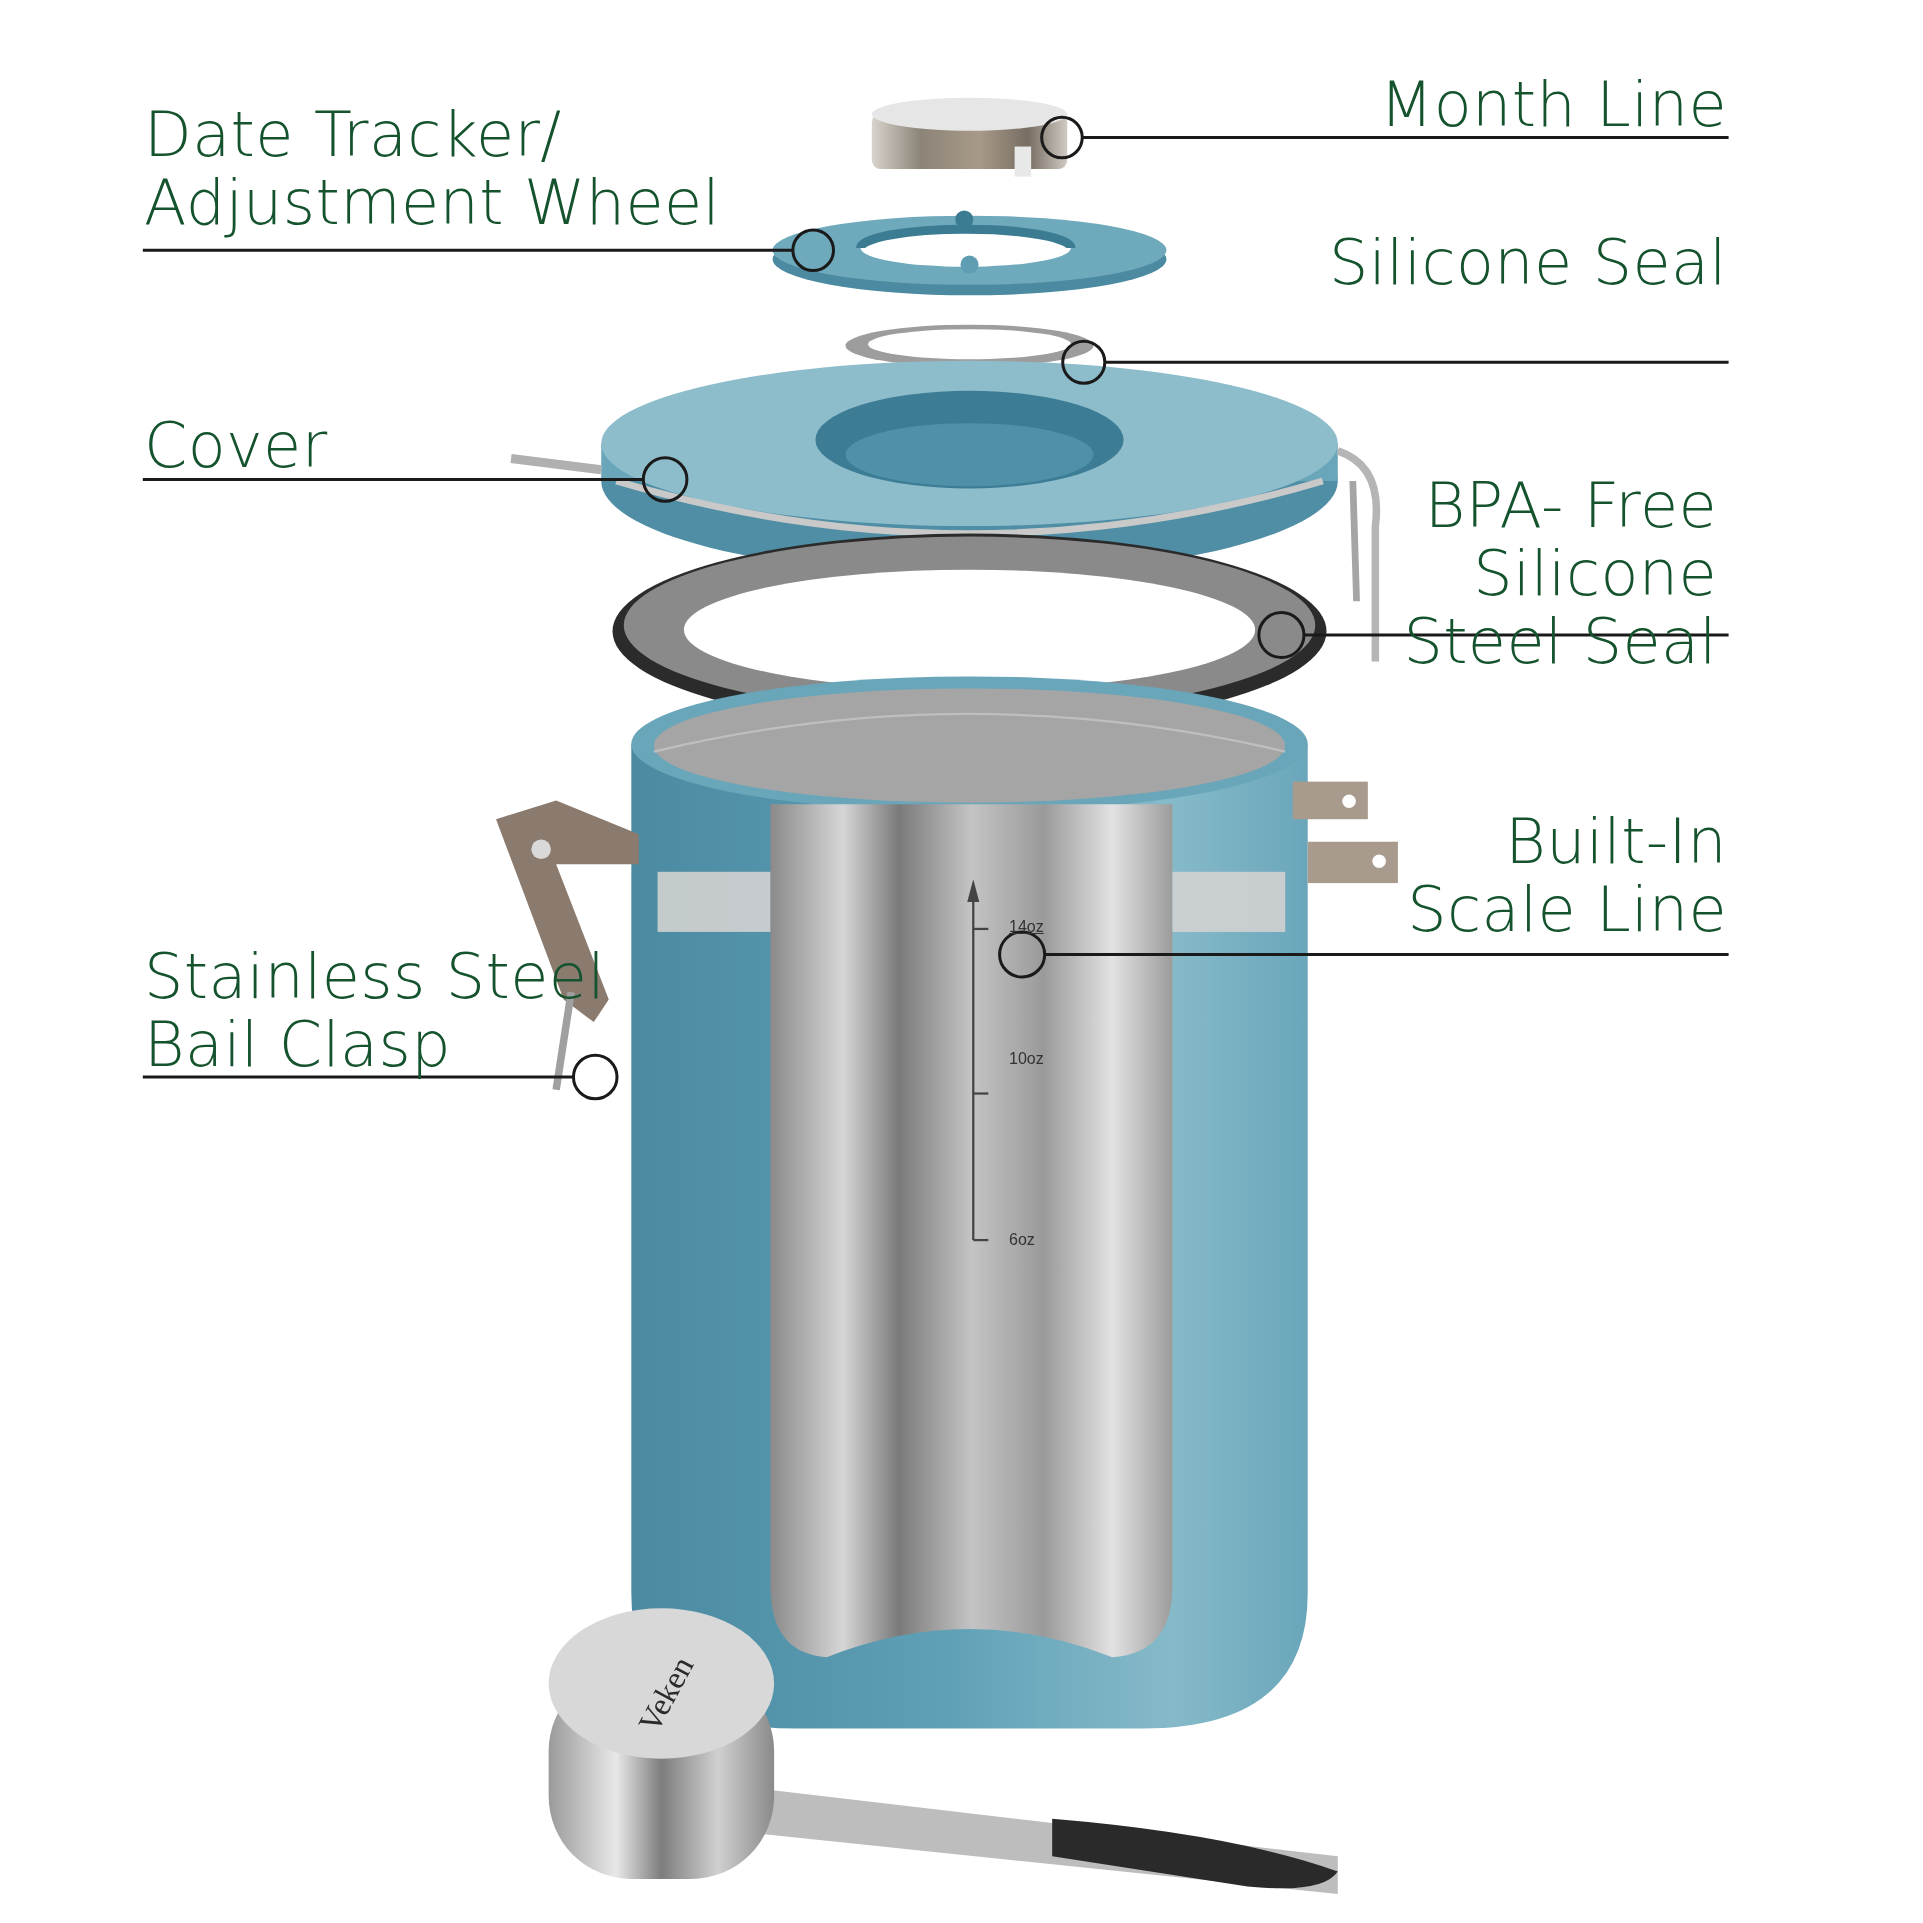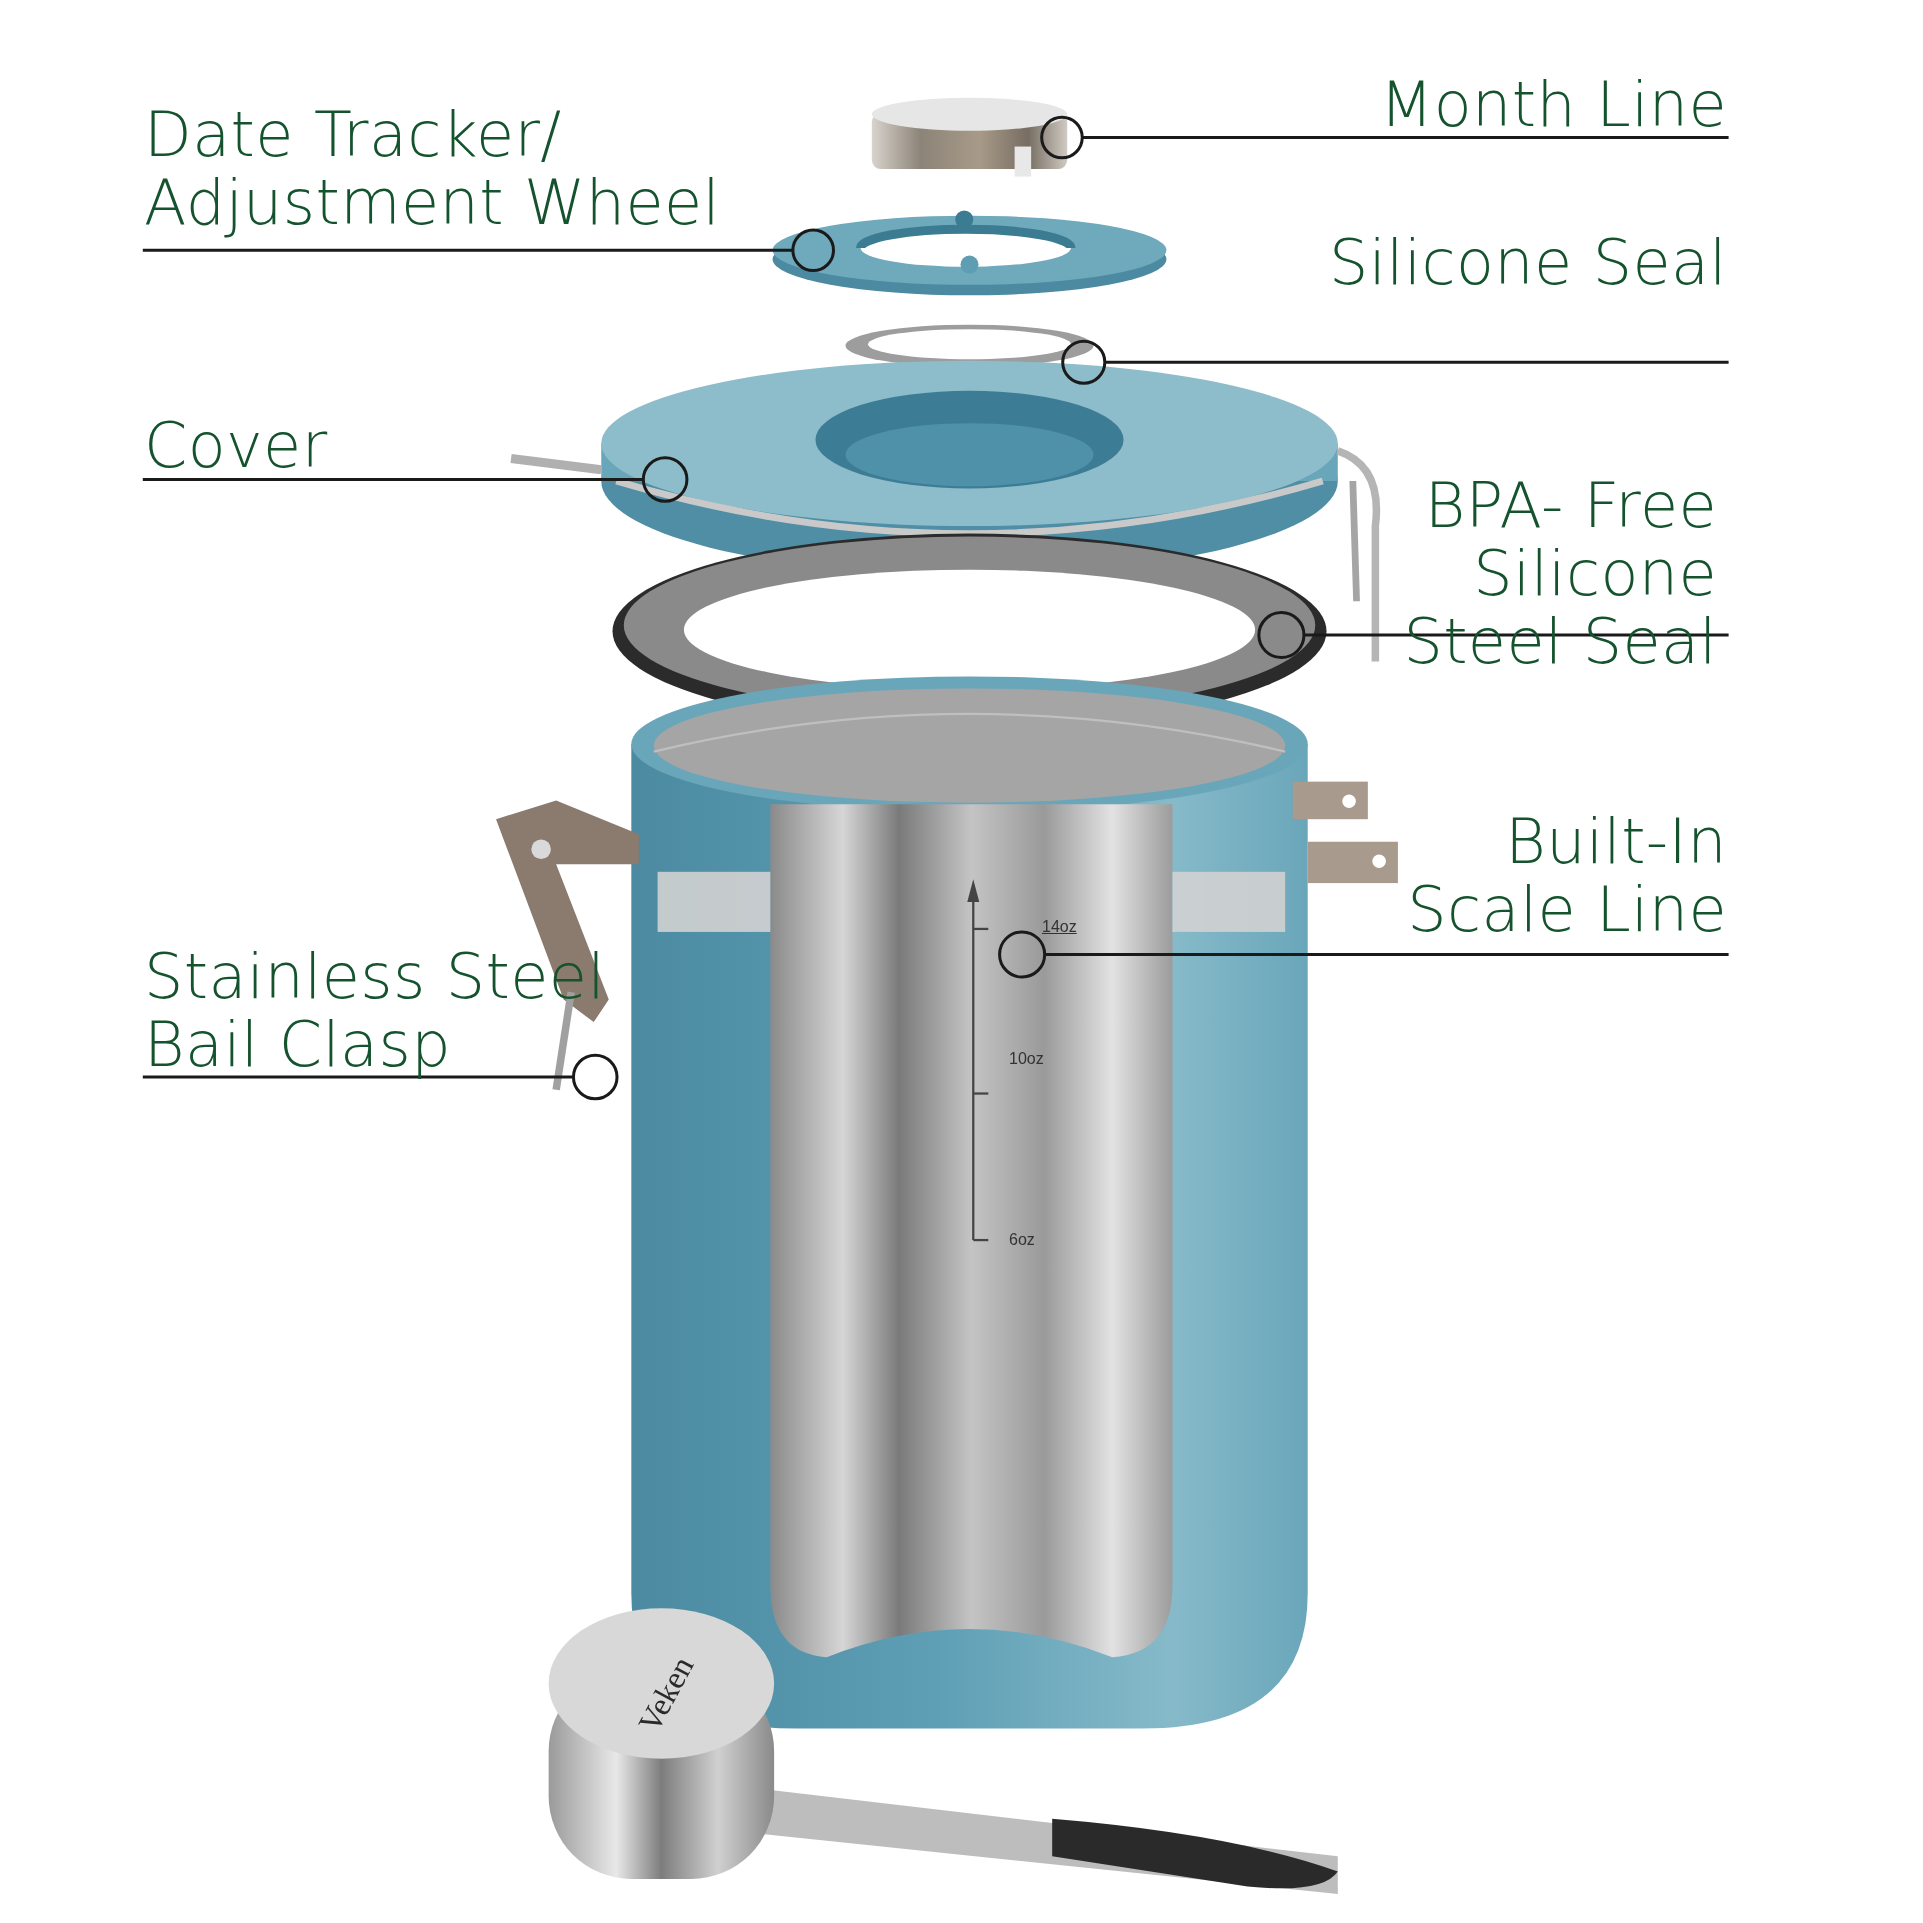--- a/index.html
+++ b/index.html
@@ -142,21 +142,21 @@
       <circle cx="1705" cy="845" r="30"></circle>
 
       <line x1="1390" y1="1270" x2="2300" y2="1270"></line>
       <circle cx="1360" cy="1270" r="30"></circle>
 
       <line x1="190" y1="1433" x2="762" y2="1433"></line>
       <circle cx="792" cy="1433" r="29"></circle>
     </g>
   </svg>
 
-  <div class="scale-text" style="left:1042px; top:918px;text-decoration:underline;">14oz</div>
+  <div class="scale-text" style="left:1009px; top:918px;text-decoration:underline;">14oz</div>
   <div class="scale-text" style="left:1009px; top:1050px;">10oz</div>
   <div class="scale-text" style="left:1009px; top:1231px;">6oz</div>
 
   <div class="brand" style="left:631px; top:1721px;">Veken</div>
 
   <div class="label right" style="right:197px; top:71px;">
     <span>Month Line</span>
   </div>
 
   <div class="label" style="left:144px; top:101px;">

